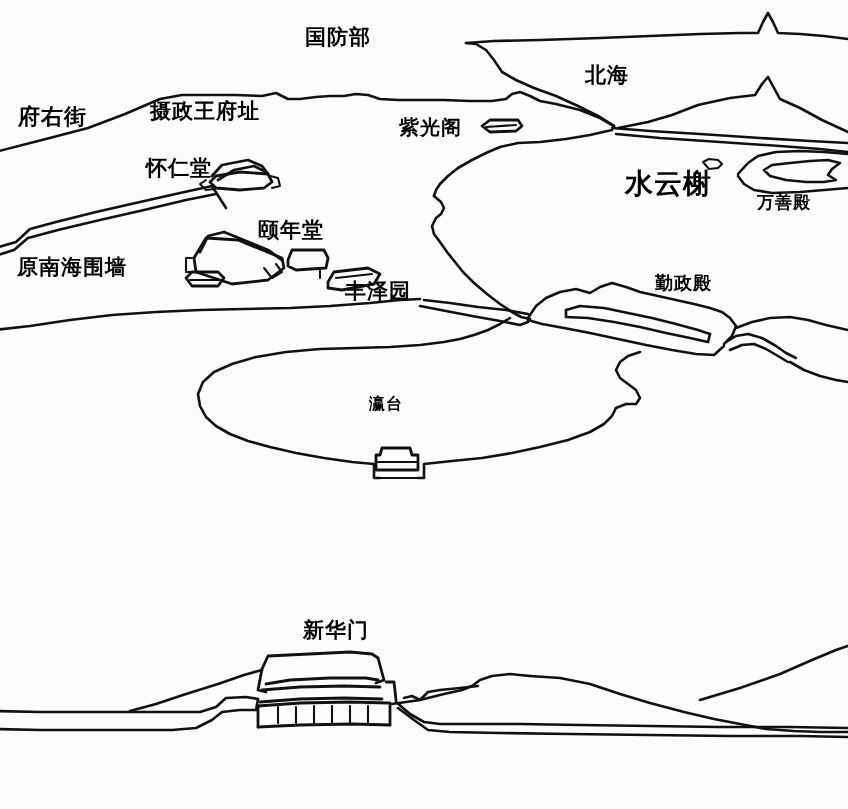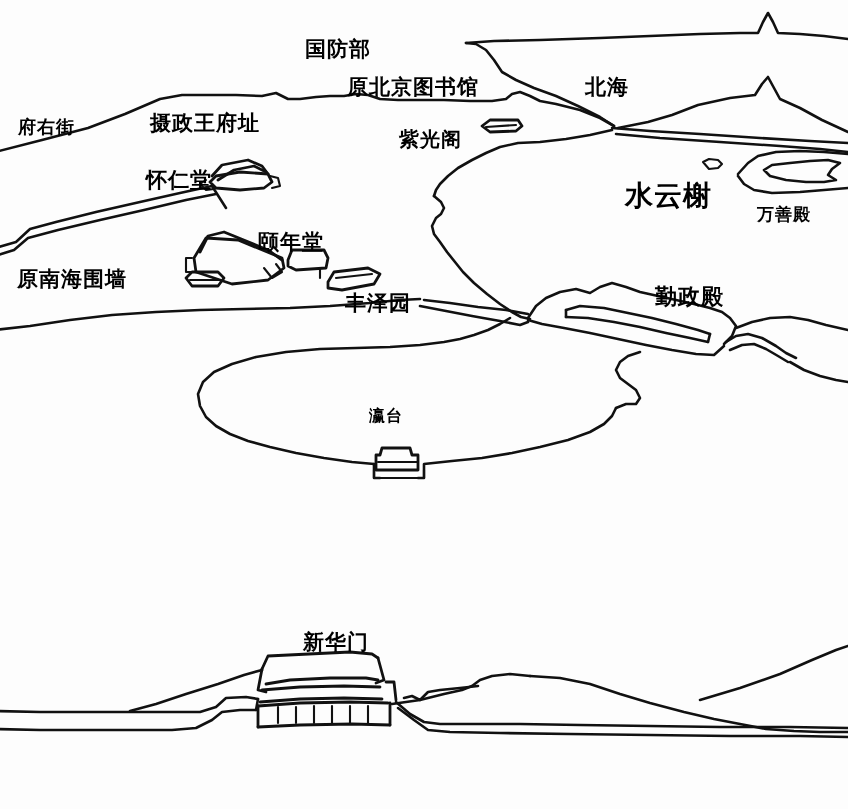--- a/index.html
+++ b/index.html
@@ -39,21 +39,20 @@
     position: absolute;
     color: #000000;
     font-weight: 700;
     font-size: 20px;
     line-height: 1;
     letter-spacing: 1px;
     white-space: nowrap;
     font-family: "DejaVu Sans", "Liberation Sans", sans-serif;
     text-rendering: geometricPrecision;
     user-select: none;
-    margin-top: 12px;
   }
 </style>
 </head>
 <body>
 
 <div id="map-root">
 
   <svg id="map-svg" viewBox="0 0 848 809">
 
     <path class="map-line" d="
@@ -351,28 +350,27 @@
       M 404,698 L 412,696 L 420,700 L 428,692 L 440,690
       L 460,688 L 478,686
     "></path>
     <path class="map-line" d="
       M 700,700 L 740,688 L 780,674 L 812,660 L 836,650 L 848,646
     "></path>
 
   </svg>
 
   <div class="map-label" style="left:305px; top:27px;  font-size:21px;">国防部</div>
-  <div class="map-label" style="left:347px; top:65px;  font-size:21px;">原北京图书馆</div>
   <div class="map-label" style="left:585px; top:65px;  font-size:21px;">北海</div>
-  <div class="map-label" style="left:18px;  top:107px; font-size:18px;">府右街</div>
+  <div class="map-label" style="left:18px;  top:107px; font-size:22px;">府右街</div>
   <div class="map-label" style="left:150px; top:101px; font-size:21px;text-align:center;">摄政王府址</div>
   <div class="map-label" style="left:399px; top:117px; font-size:20px;">紫光阁</div>
   <div class="map-label" style="left:146px; top:158px; font-size:21px;">怀仁堂</div>
   <div class="map-label" style="left:625px; top:170px; font-size:28px;">水云榭</div>
   <div class="map-label" style="left:757px; top:195px; font-size:17px;">万善殿</div>
   <div class="map-label" style="left:258px; top:220px; font-size:21px;">颐年堂</div>
   <div class="map-label" style="left:17px;  top:257px; font-size:21px;">原南海围墙</div>
-  <div class="map-label" style="left:655px; top:275px; font-size:22px;">勤政殿</div>
+  <div class="map-label" style="left:655px; top:275px; font-size:18px;">勤政殿</div>
   <div class="map-label" style="left:345px; top:281px; font-size:21px;">丰泽园</div>
   <div class="map-label" style="left:369px; top:396px; font-size:16px;">瀛台</div>
   <div class="map-label" style="left:303px; top:620px; font-size:21px;">新华门</div>
 
 </div>
 
 </body></html>

